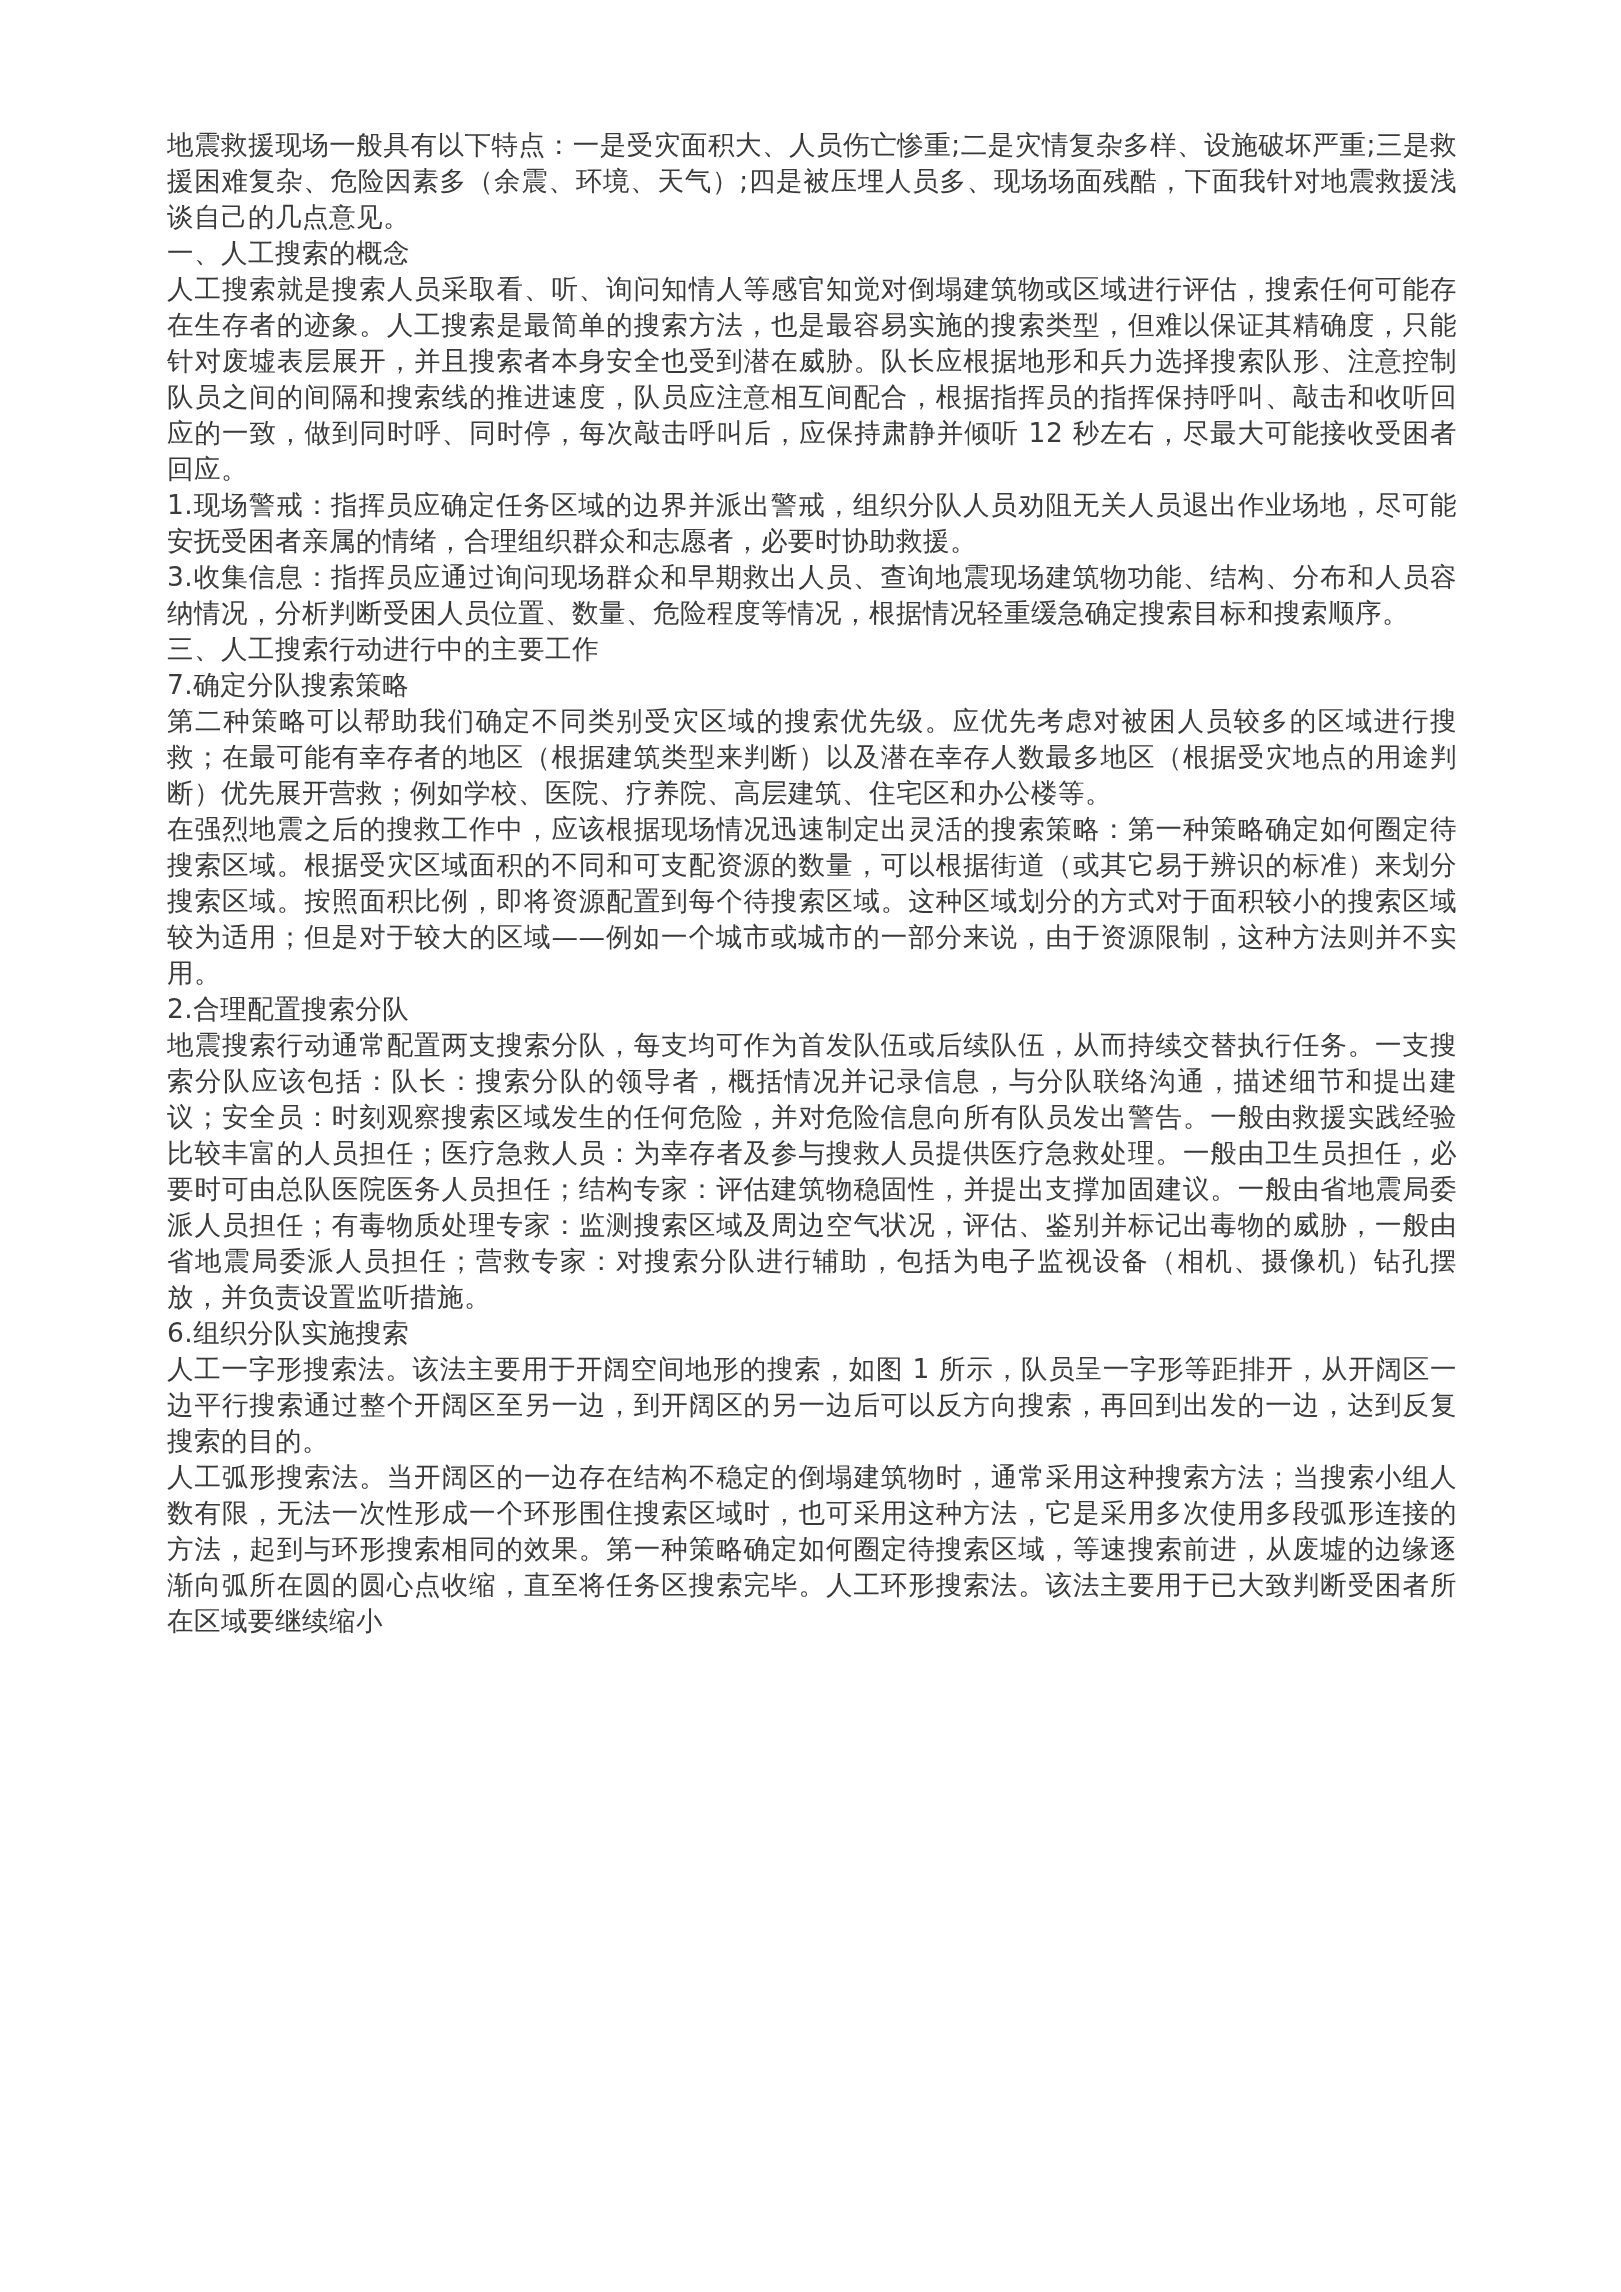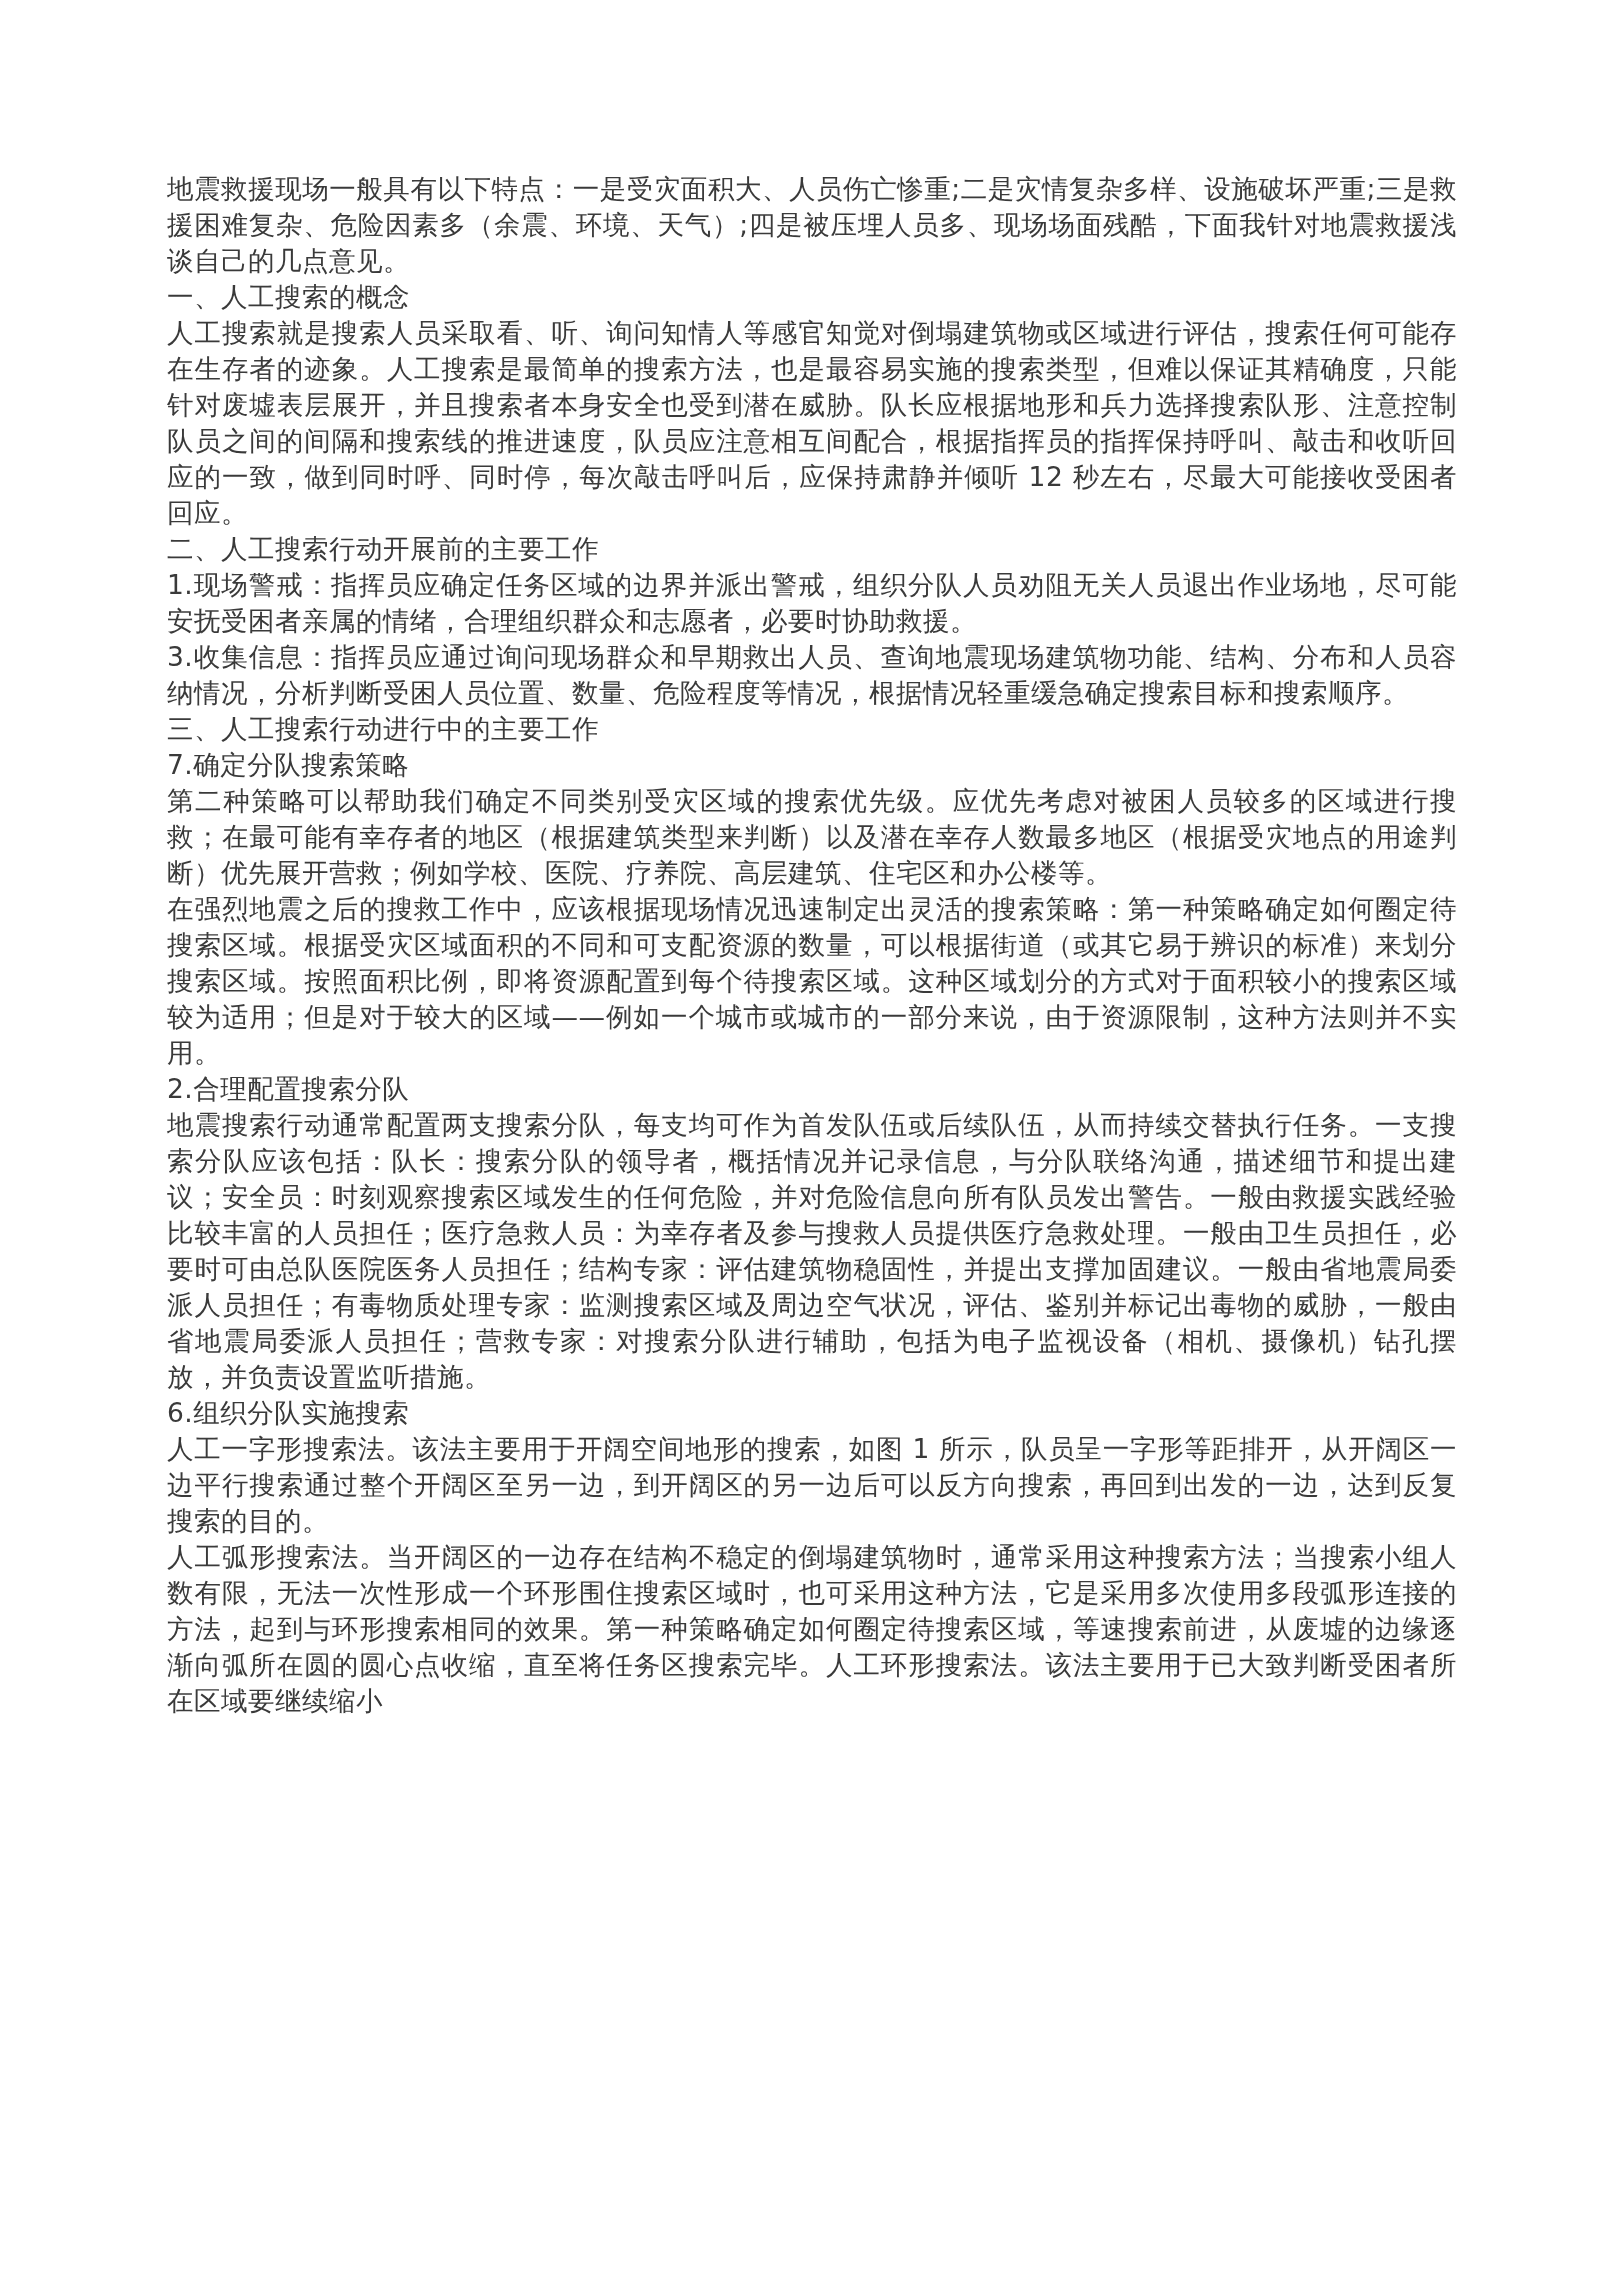--- a/index.html
+++ b/index.html
@@ -17,39 +17,37 @@
   }
   .content {
     position: absolute;
     left: 167px;
     top: 127px;
     width: 1290px;
     color: #3a3a3a;
     font-size: 26.5px;
     line-height: 36px;
     letter-spacing: 0.5px;
-    margin-top: 44px;
   }
   .content p {
     margin: 0;
     padding: 0;
     text-align: justify;
     text-justify: inter-character;
     word-break: break-all;
   }
 </style>
 </head>
 <body>
 
 <div class="page">
   <div class="content">
     <p>地震救援现场一般具有以下特点：一是受灾面积大、人员伤亡惨重;二是灾情复杂多样、设施破坏严重;三是救援困难复杂、危险因素多（余震、环境、天气）;四是被压埋人员多、现场场面残酷，下面我针对地震救援浅谈自己的几点意见。</p>
     <p>一、人工搜索的概念</p>
     <p>人工搜索就是搜索人员采取看、听、询问知情人等感官知觉对倒塌建筑物或区域进行评估，搜索任何可能存在生存者的迹象。人工搜索是最简单的搜索方法，也是最容易实施的搜索类型，但难以保证其精确度，只能针对废墟表层展开，并且搜索者本身安全也受到潜在威胁。队长应根据地形和兵力选择搜索队形、注意控制队员之间的间隔和搜索线的推进速度，队员应注意相互间配合，根据指挥员的指挥保持呼叫、敲击和收听回应的一致，做到同时呼、同时停，每次敲击呼叫后，应保持肃静并倾听 12 秒左右，尽最大可能接收受困者回应。</p>
-    <p>二、人工搜索行动开展前的主要工作</p>
     <p>1.现场警戒：指挥员应确定任务区域的边界并派出警戒，组织分队人员劝阻无关人员退出作业场地，尽可能安抚受困者亲属的情绪，合理组织群众和志愿者，必要时协助救援。</p>
     <p>3.收集信息：指挥员应通过询问现场群众和早期救出人员、查询地震现场建筑物功能、结构、分布和人员容纳情况，分析判断受困人员位置、数量、危险程度等情况，根据情况轻重缓急确定搜索目标和搜索顺序。</p>
     <p>三、人工搜索行动进行中的主要工作</p>
     <p>7.确定分队搜索策略</p>
     <p>第二种策略可以帮助我们确定不同类别受灾区域的搜索优先级。应优先考虑对被困人员较多的区域进行搜救；在最可能有幸存者的地区（根据建筑类型来判断）以及潜在幸存人数最多地区（根据受灾地点的用途判断）优先展开营救；例如学校、医院、疗养院、高层建筑、住宅区和办公楼等。</p>
     <p>在强烈地震之后的搜救工作中，应该根据现场情况迅速制定出灵活的搜索策略：第一种策略确定如何圈定待搜索区域。根据受灾区域面积的不同和可支配资源的数量，可以根据街道（或其它易于辨识的标准）来划分搜索区域。按照面积比例，即将资源配置到每个待搜索区域。这种区域划分的方式对于面积较小的搜索区域较为适用；但是对于较大的区域——例如一个城市或城市的一部分来说，由于资源限制，这种方法则并不实用。</p>
     <p>2.合理配置搜索分队</p>
     <p>地震搜索行动通常配置两支搜索分队，每支均可作为首发队伍或后续队伍，从而持续交替执行任务。一支搜索分队应该包括：队长：搜索分队的领导者，概括情况并记录信息，与分队联络沟通，描述细节和提出建议；安全员：时刻观察搜索区域发生的任何危险，并对危险信息向所有队员发出警告。一般由救援实践经验比较丰富的人员担任；医疗急救人员：为幸存者及参与搜救人员提供医疗急救处理。一般由卫生员担任，必要时可由总队医院医务人员担任；结构专家：评估建筑物稳固性，并提出支撑加固建议。一般由省地震局委派人员担任；有毒物质处理专家：监测搜索区域及周边空气状况，评估、鉴别并标记出毒物的威胁，一般由省地震局委派人员担任；营救专家：对搜索分队进行辅助，包括为电子监视设备（相机、摄像机）钻孔摆放，并负责设置监听措施。</p>
     <p>6.组织分队实施搜索</p>
     <p>人工一字形搜索法。该法主要用于开阔空间地形的搜索，如图 1 所示，队员呈一字形等距排开，从开阔区一边平行搜索通过整个开阔区至另一边，到开阔区的另一边后可以反方向搜索，再回到出发的一边，达到反复搜索的目的。</p>

